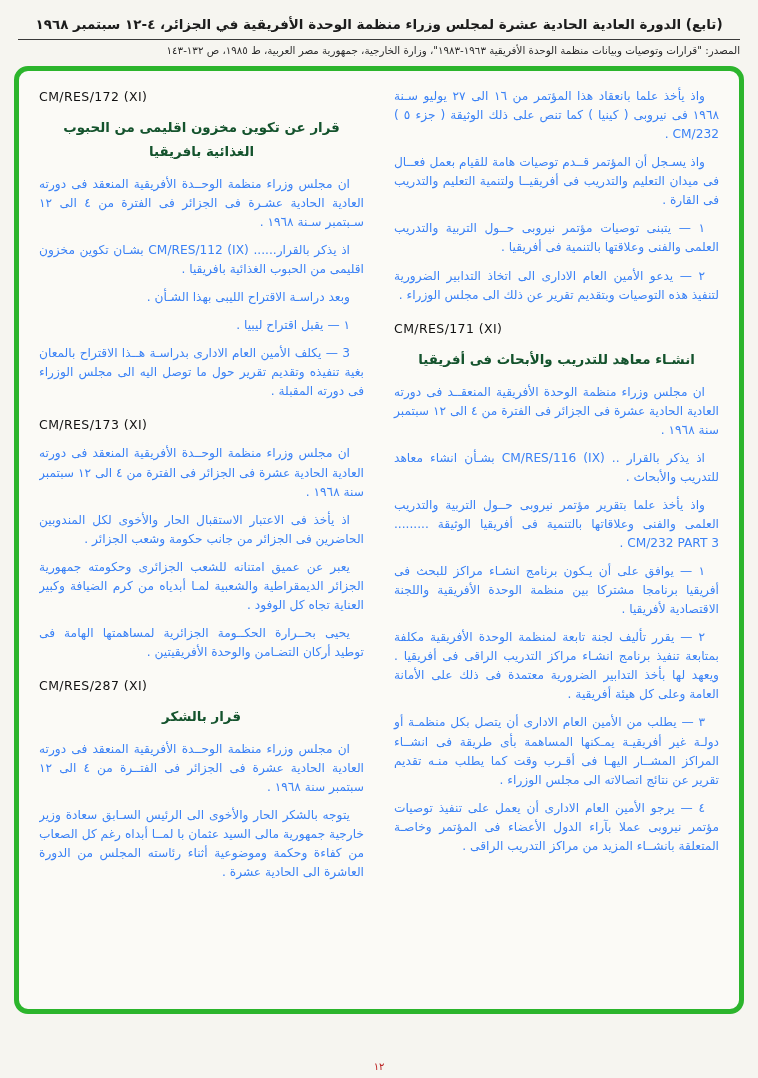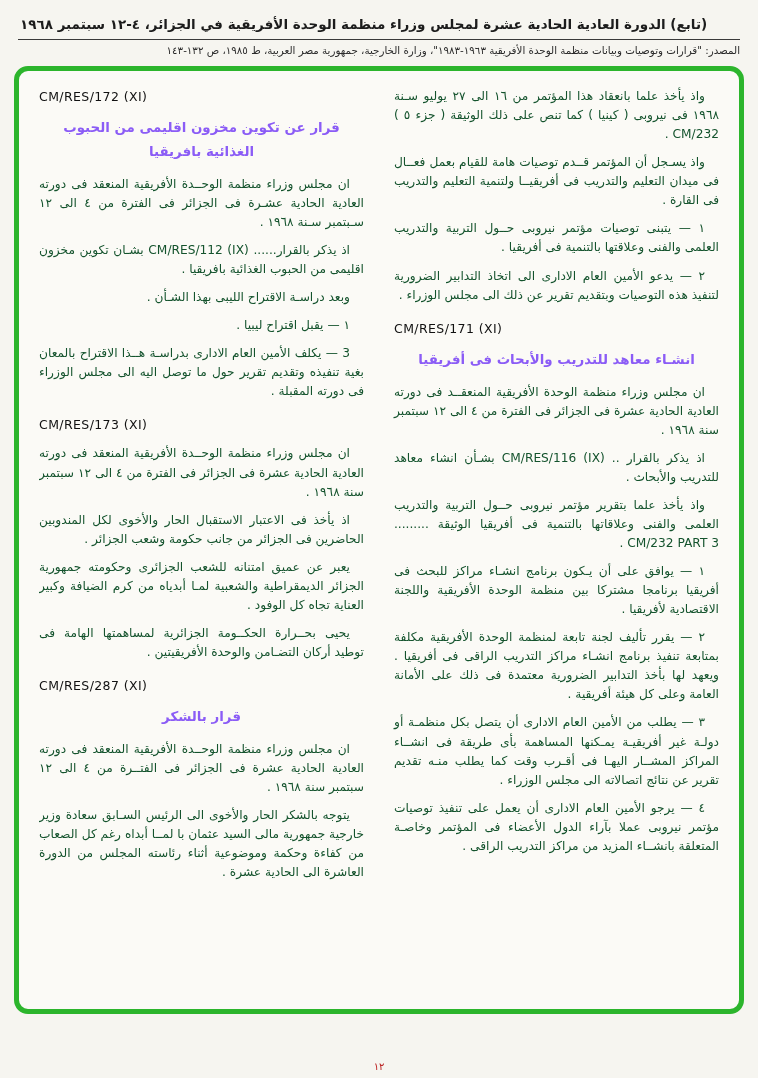--- a/index.html
+++ b/index.html
@@ -10,21 +10,21 @@
     font-family: "DejaVu Sans", sans-serif;
     color: #1c1c1c;
     position: relative;
     overflow: hidden;
   }
   .page { width: 758px; height: 1078px; padding: 12px 14px 0; position: relative; }
 
   
   .hdr-line1 {
     direction: rtl;
-    text-align: left;
+    text-align: center;
     font-weight: bold;
     font-size: 13.5px;
     line-height: 1.5;
     padding: 2px 6px 0;
   }
   .hdr-rule {
     border-top: 1.5px solid #3a3a3a;
     margin: 5px 4px 4px;
   }
   .hdr-line2 {
@@ -52,38 +52,38 @@
     overflow: hidden;
   }
   .col { flex: 1 1 0; direction: rtl; min-width: 0; }
 
   .para {
     font-size: 12.2px;
     line-height: 1.56;
     text-align: justify;
     text-indent: 14px;
     margin-bottom: 9px;
-    color: #14532d;
+    color: #3b82f6;
   }
   .ref {
     direction: ltr;
     text-align: left;
     font-size: 12.5px;
     letter-spacing: 0.4px;
     color: #111;
     margin: 16px 0 12px;
   }
   .ref:first-child { margin-top: 2px; }
   .title {
     font-size: 13.4px;
     font-weight: bold;
     text-align: center;
     line-height: 1.75;
     margin: 4px 8px 12px;
-    color: #8b5cf6;
+    color: #14532d;
   }
 
   
   .footer {
     position: absolute;
     bottom: 6px;
     left: 0;
     right: 0;
     text-align: center;
     font-size: 10px;

